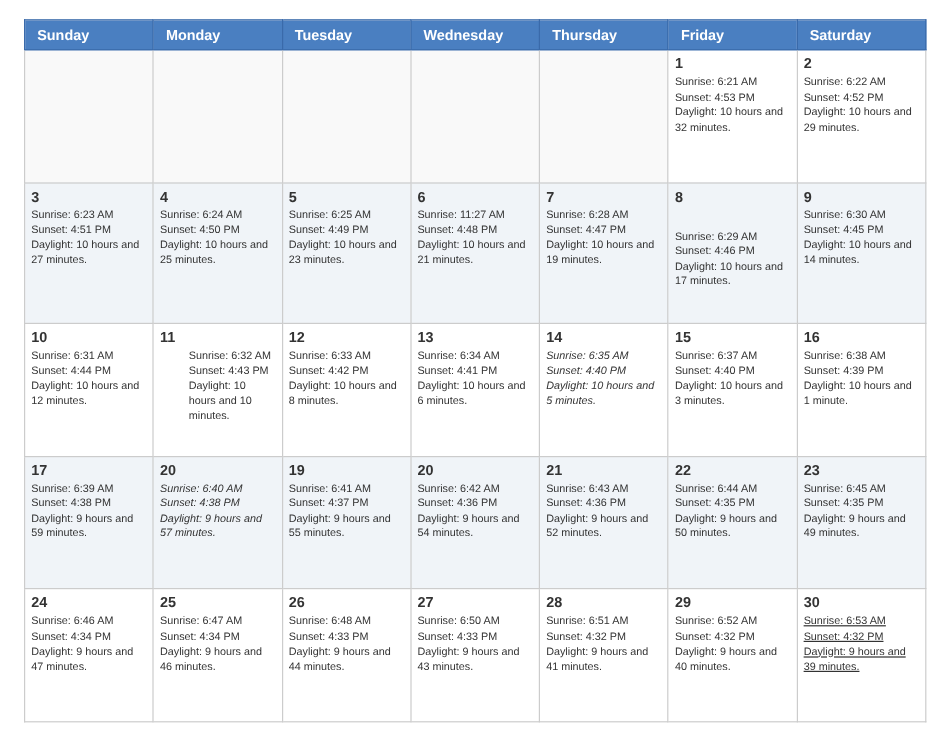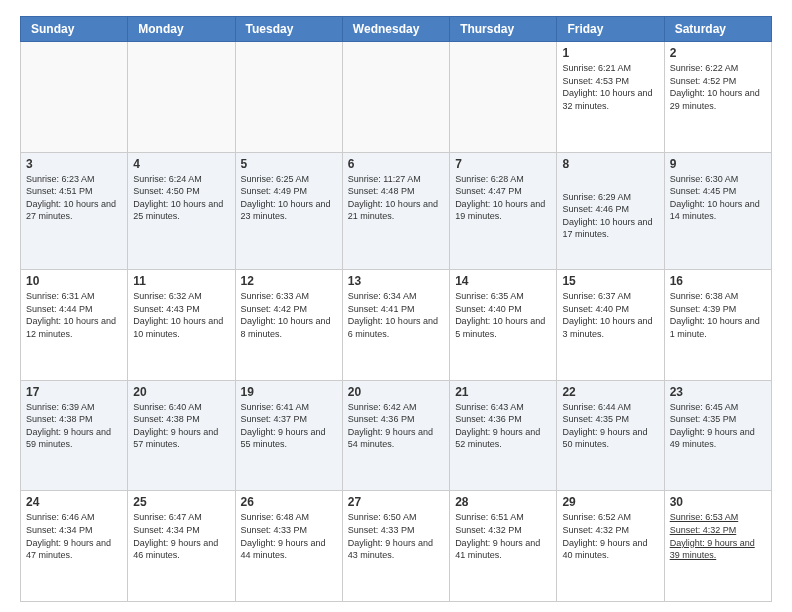--- a/index.html
+++ b/index.html
@@ -186,39 +186,39 @@
           </tr>
           <tr>
             <td>
               <span class="day-number">10</span>
               <div class="cell-info" style="white-space: pre-line;">Sunrise: 6:31 AM
 Sunset: 4:44 PM
 Daylight: 10 hours and 12 minutes.</div>
             </td>
             <td>
               <span class="day-number">11</span>
-              <div class="cell-info" style="white-space: pre-line;">Sunrise: 6:32 AM
+              <div class="cell-info" style="white-space: pre-line; margin-left: 24px;">Sunrise: 6:32 AM
 Sunset: 4:43 PM
 Daylight: 10 hours and 10 minutes.</div>
             </td>
             <td>
               <span class="day-number">12</span>
               <div class="cell-info" style="white-space: pre-line;">Sunrise: 6:33 AM
 Sunset: 4:42 PM
 Daylight: 10 hours and 8 minutes.</div>
             </td>
             <td>
               <span class="day-number">13</span>
               <div class="cell-info" style="white-space: pre-line;">Sunrise: 6:34 AM
 Sunset: 4:41 PM
 Daylight: 10 hours and 6 minutes.</div>
             </td>
             <td>
               <span class="day-number">14</span>
-              <div class="cell-info" style="white-space: pre-line;">Sunrise: 6:35 AM
+              <div class="cell-info" style="white-space: pre-line; font-style: italic;">Sunrise: 6:35 AM
 Sunset: 4:40 PM
 Daylight: 10 hours and 5 minutes.</div>
             </td>
             <td>
               <span class="day-number">15</span>
               <div class="cell-info" style="white-space: pre-line;">Sunrise: 6:37 AM
 Sunset: 4:40 PM
 Daylight: 10 hours and 3 minutes.</div>
             </td>
             <td>
@@ -230,21 +230,21 @@
           </tr>
           <tr>
             <td>
               <span class="day-number">17</span>
               <div class="cell-info" style="white-space: pre-line;">Sunrise: 6:39 AM
 Sunset: 4:38 PM
 Daylight: 9 hours and 59 minutes.</div>
             </td>
             <td>
               <span class="day-number">20</span>
-              <div class="cell-info" style="white-space: pre-line;">Sunrise: 6:40 AM
+              <div class="cell-info" style="white-space: pre-line; font-style: italic;">Sunrise: 6:40 AM
 Sunset: 4:38 PM
 Daylight: 9 hours and 57 minutes.</div>
             </td>
             <td>
               <span class="day-number">19</span>
               <div class="cell-info" style="white-space: pre-line;">Sunrise: 6:41 AM
 Sunset: 4:37 PM
 Daylight: 9 hours and 55 minutes.</div>
             </td>
             <td>

